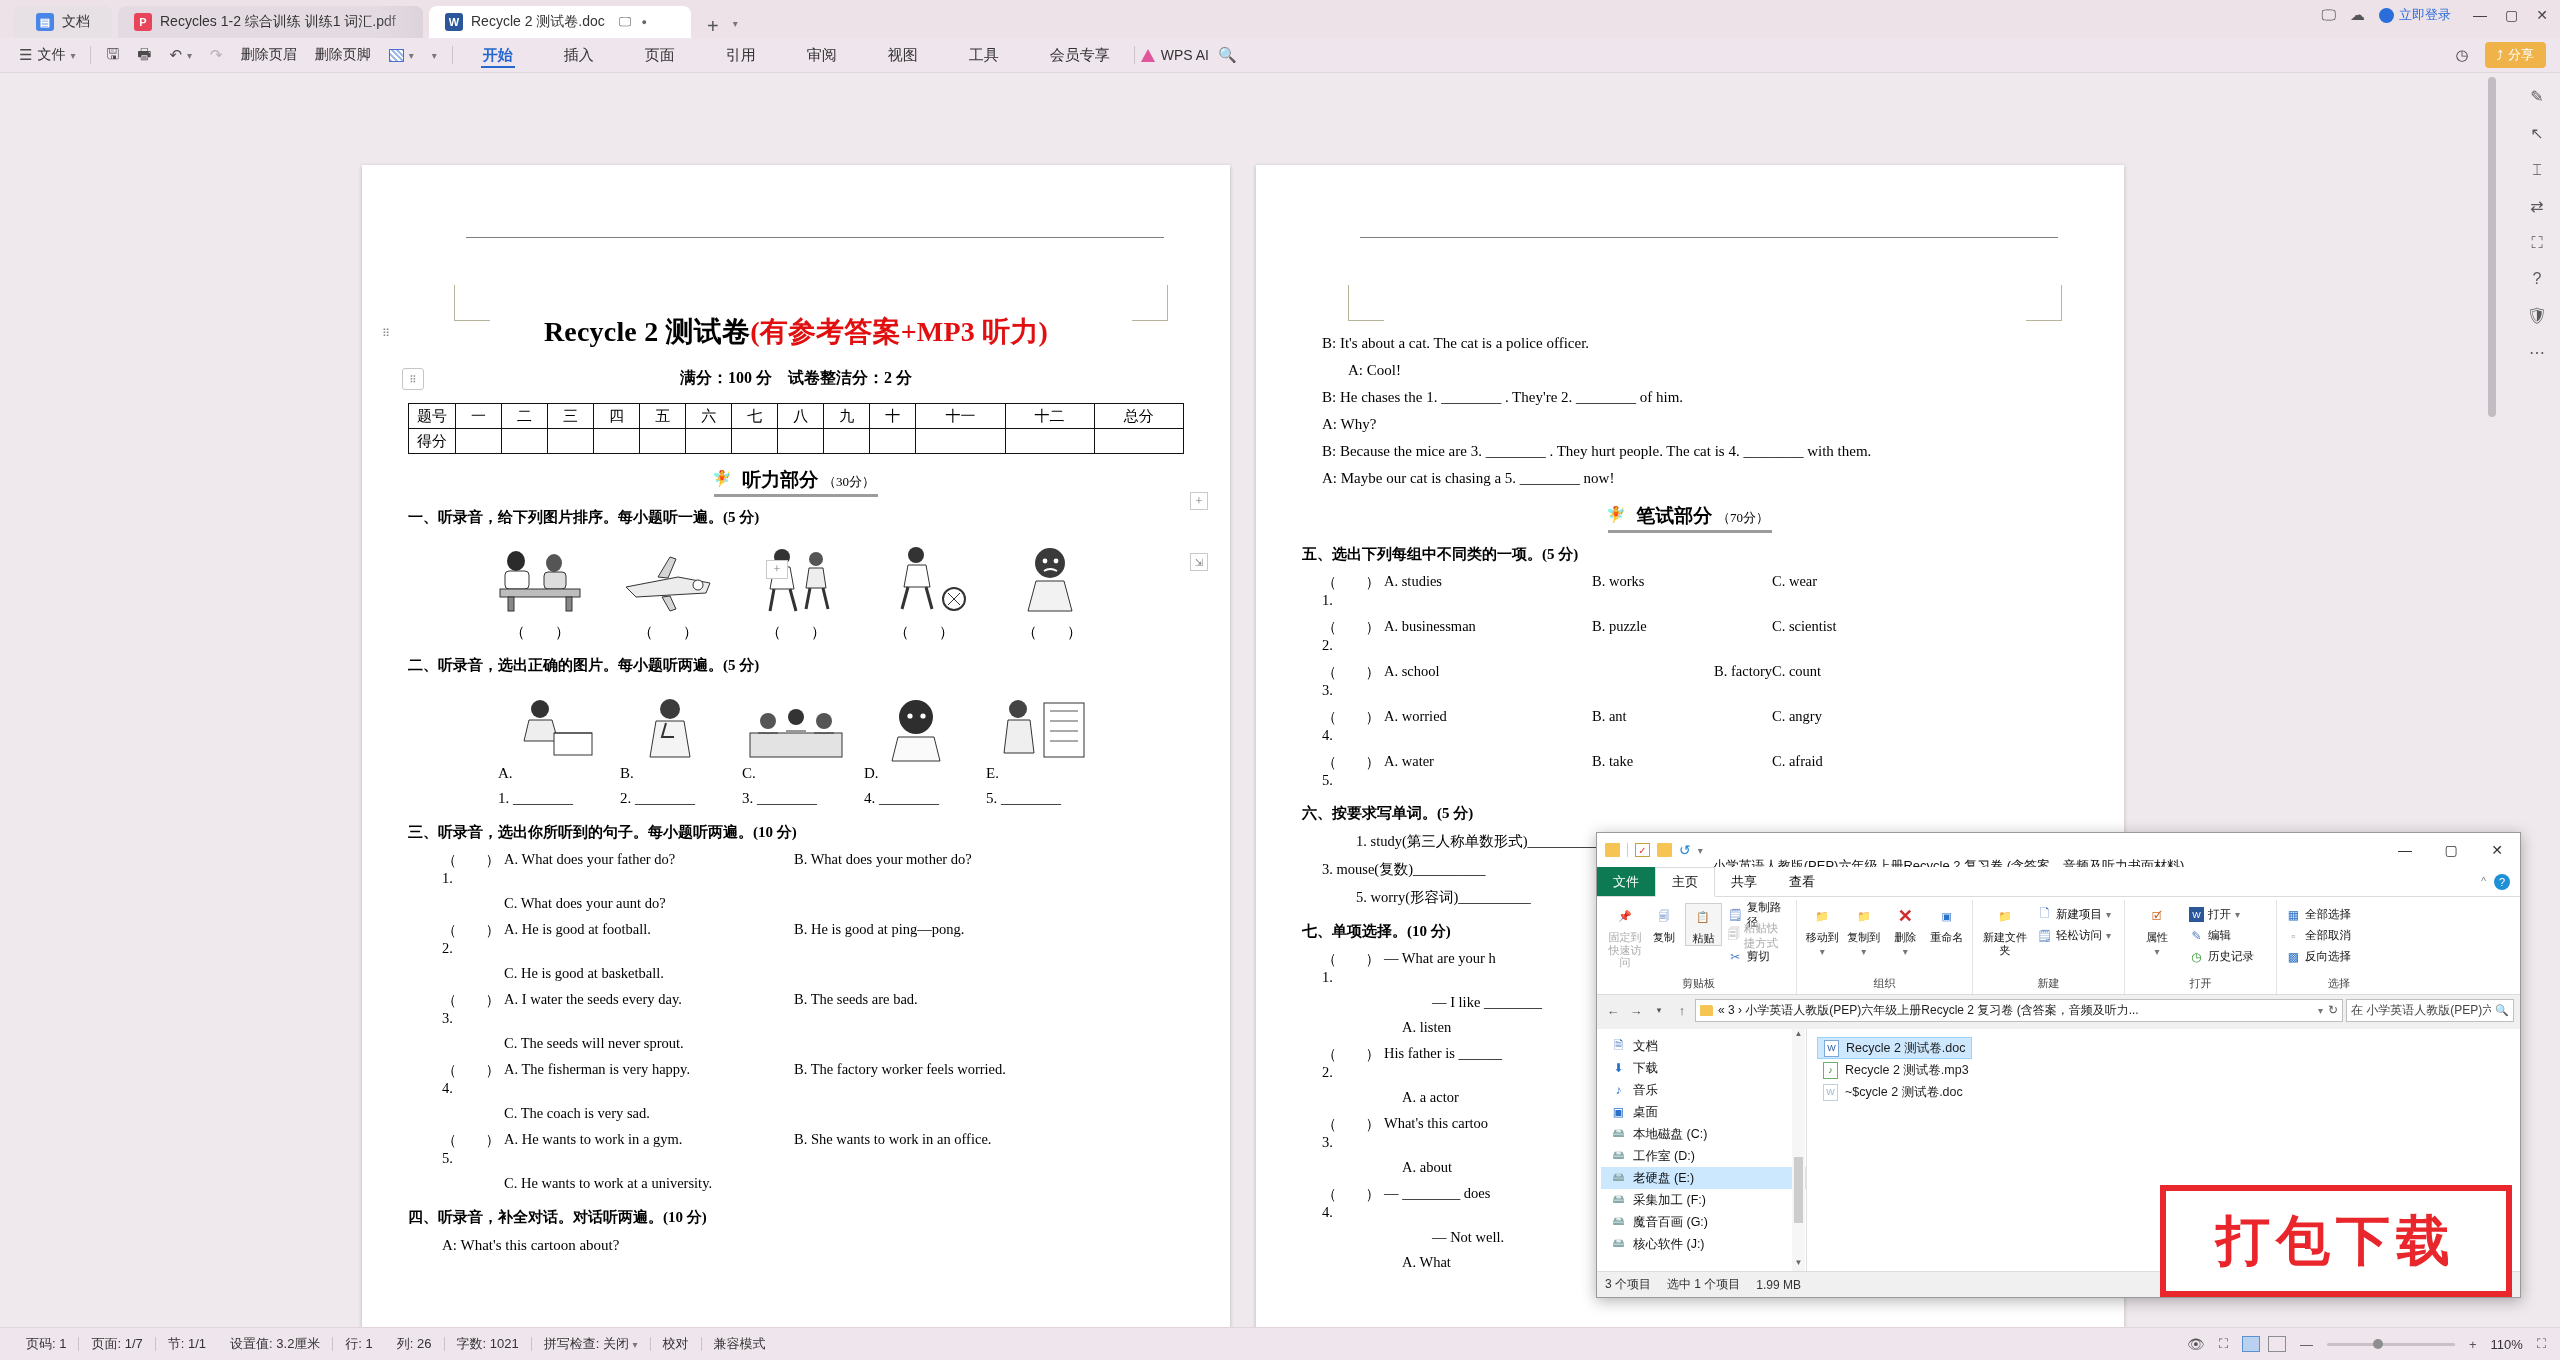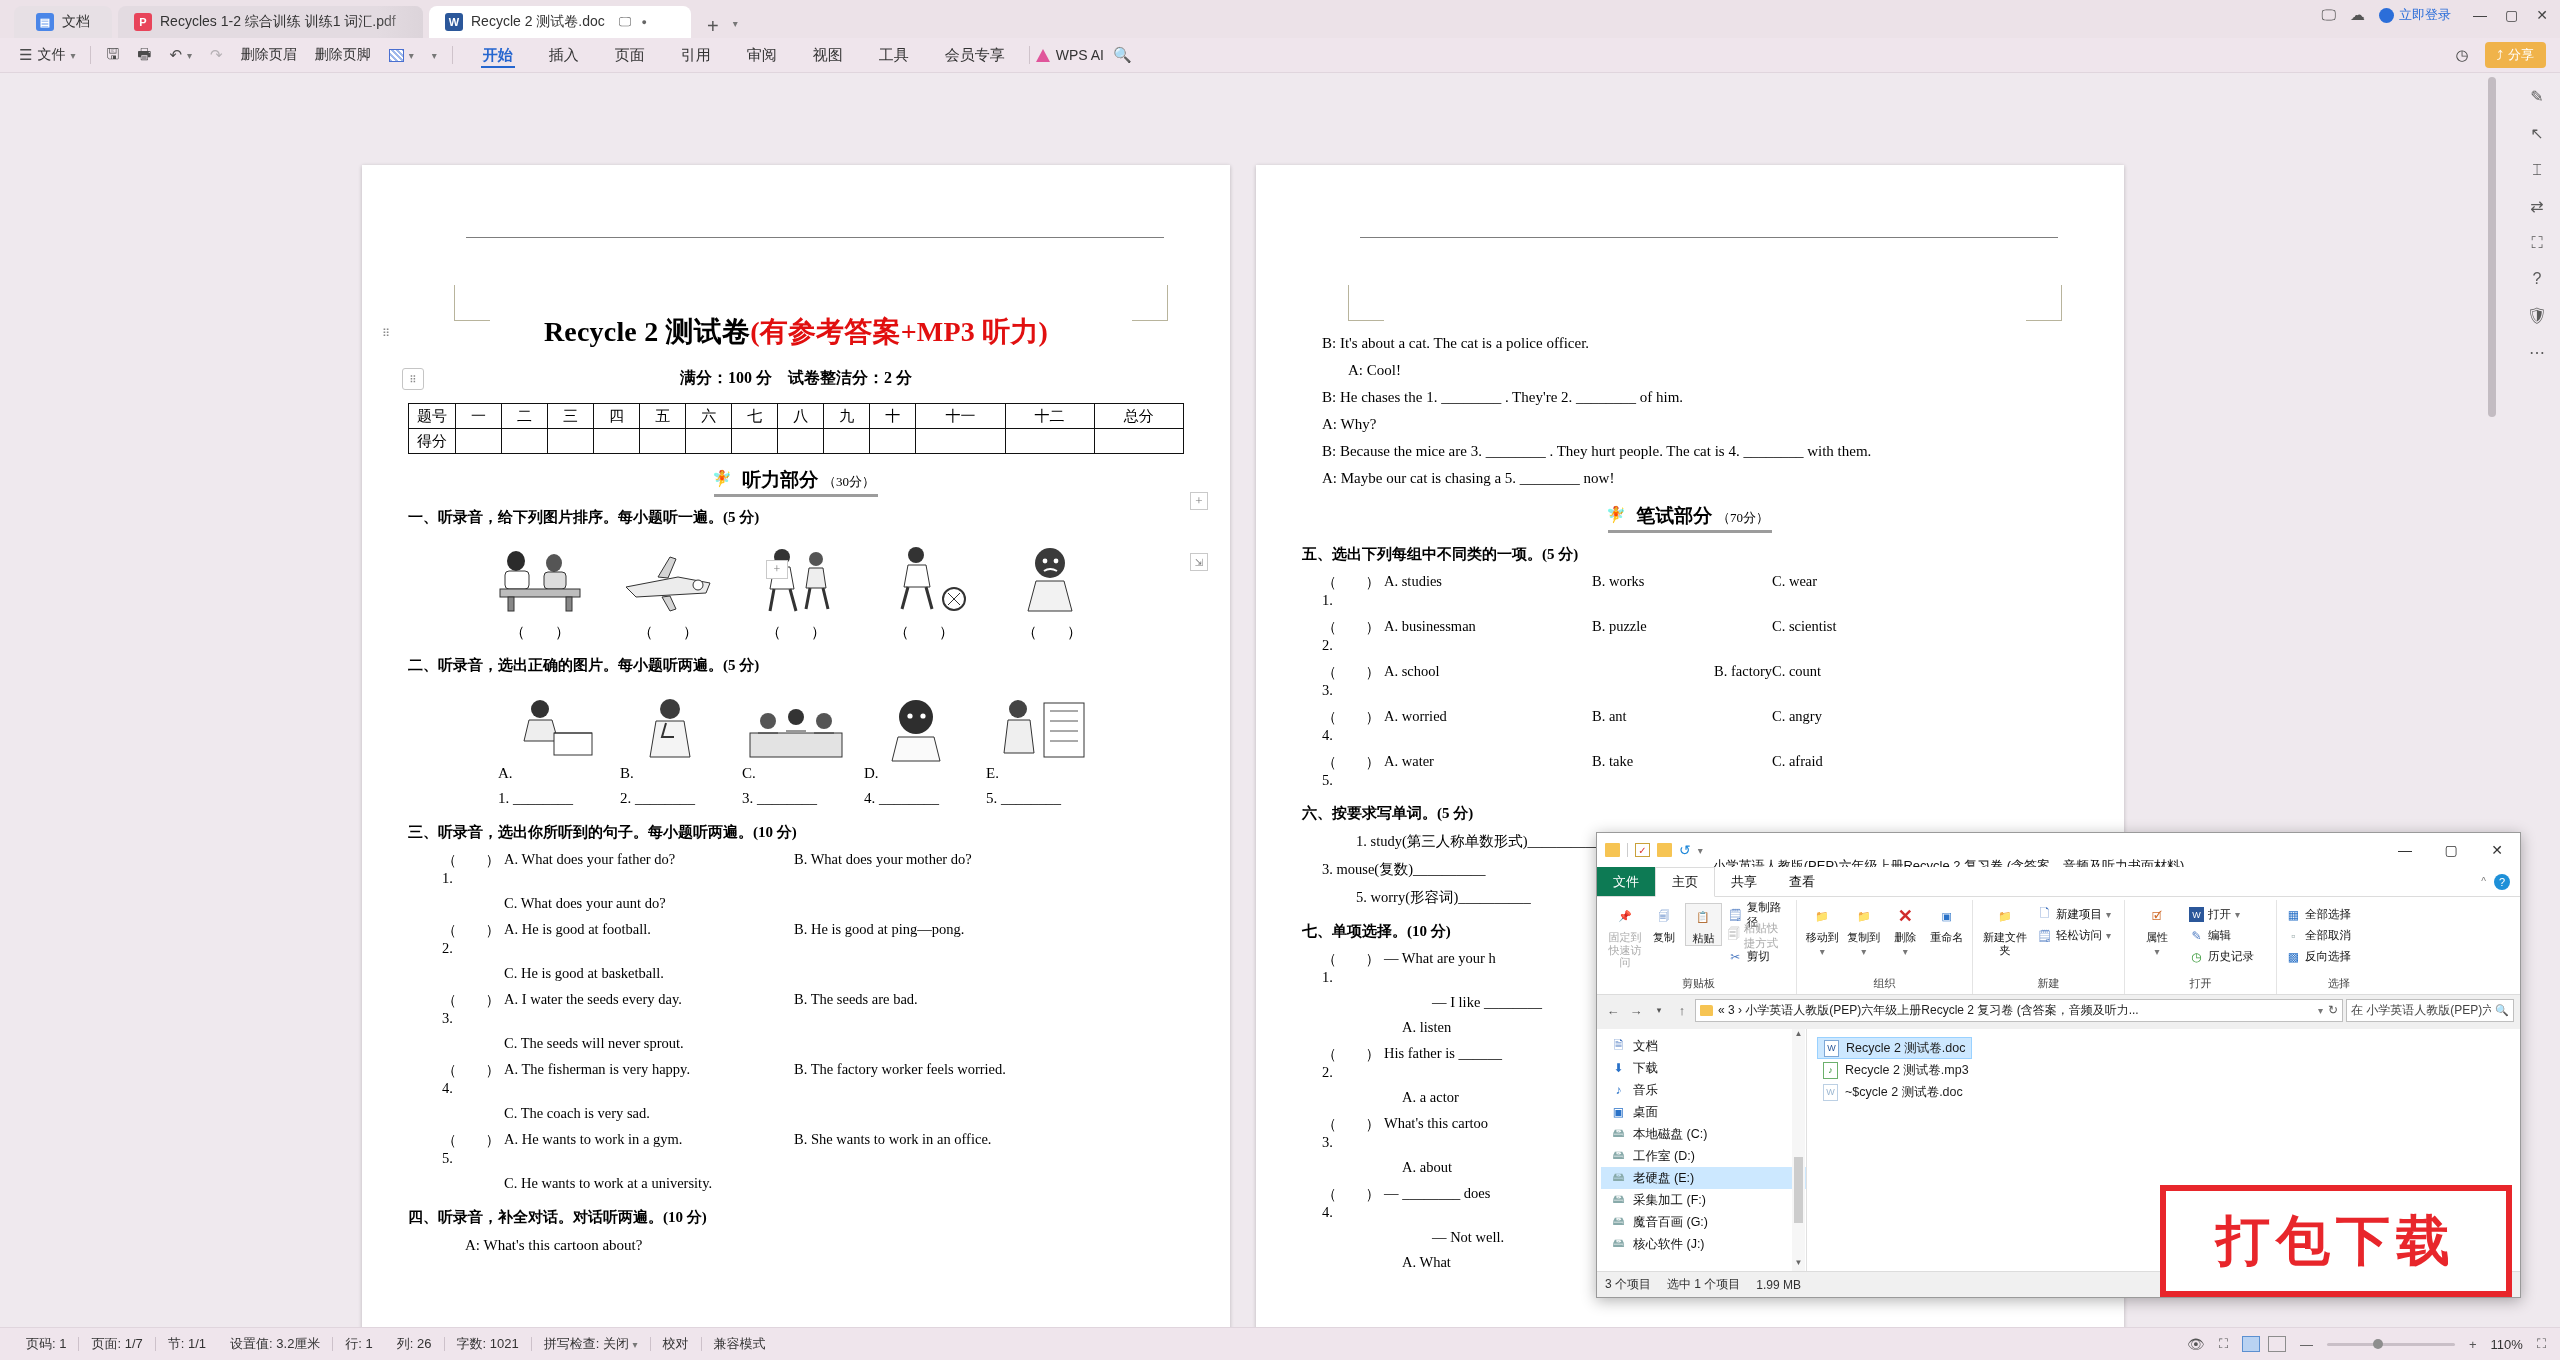--- a/index.html
+++ b/index.html
@@ -45,21 +45,21 @@
   .wctl{ display:flex; gap:18px; color:#444; font-size:14px; margin-left:8px;}
 
   
   .ribbon{
     height:35px; background:#efe5ec; display:flex; align-items:center;
     padding:0 10px; gap:0; border-bottom:1px solid #e0d5dd; position:relative;
   }
   .rb-item{ display:flex; align-items:center; gap:5px; padding:0 9px; height:26px; font-size:14px; color:#333;}
   .rb-sep{ width:1px; height:18px; background:#cfc3cb; margin:0 6px;}
   .rb-icon{ font-size:15px; color:#4b4b4b; }
-  .rb-tabs{ display:flex; align-items:flex-start; gap:0; margin-left:6px;}
+  .rb-tabs{ display:flex; align-items:flex-start; gap:15px; margin-left:6px;}
   .rb-tab{ padding:0 18px; font-size:15px; color:#333; height:30px; display:flex; align-items:center; position:relative;}
   .rb-tab.sel{ color:#2566cf; font-weight:bold;}
   .rb-tab.sel::after{ content:""; position:absolute; left:16px; right:16px; bottom:2px; height:2px; background:#2566cf;}
   .rb-right{ position:absolute; right:14px; display:flex; align-items:center; gap:16px;}
   .share-btn{ background:#f0b34a; color:#fff; font-size:13px; border-radius:4px; padding:4px 12px; display:flex; gap:5px; align-items:center;}
   .wpsai{ display:flex; align-items:center; gap:6px; font-size:14px; color:#333;}
   .wpsai .tri{ width:0;height:0;border-left:7px solid transparent;border-right:7px solid transparent;border-bottom:13px solid #e0559b;}
 
   
   .workspace{
@@ -495,21 +495,21 @@
     <div class="opt2">C. The coach is very sad.</div>
 
     <div class="opt">
       <span class="pa">（　　）5.</span>
       <span class="pb">A. He wants to work in a gym.</span>
       <span>B. She wants to work in an office.</span>
     </div>
     <div class="opt2">C. He wants to work at a university.</div>
 
     <div class="q" style="margin-top:16px;">四、听录音，补全对话。对话听两遍。(10 分)</div>
-    <div class="para" style="margin-left:103px;">A: What's this cartoon about?</div>
+    <div class="para" style="margin-left:80px;">A: What's this cartoon about?</div>
   </div>
 
   <div class="page" id="pageR">
     <div class="hdr-rule"></div>
     <div class="corner c-tl"></div>
     <div class="corner c-tr"></div>
 
     <div style="height:160px;"></div>
     <div class="para" style="margin-left:66px;">B: It's about a cat. The cat is a police officer.</div>
     <div class="para" style="margin-left:92px;">A: Cool!</div>

